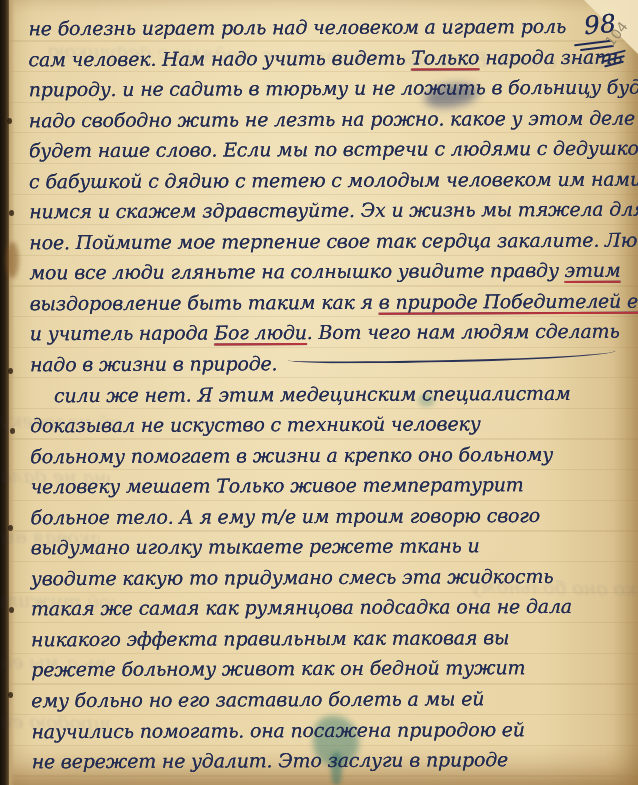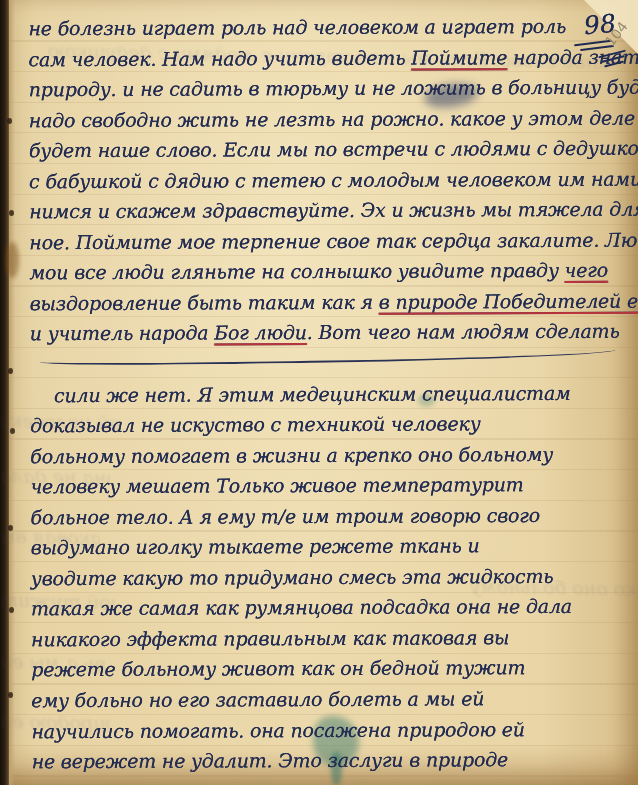--- a/index.html
+++ b/index.html
@@ -100,31 +100,32 @@
   <div class="pagenum">98</div>
   <div class="pn-line" style="right:26px;top:42px;width:38px;transform:rotate(-7deg);"></div>
   <div class="pn-line" style="right:24px;top:47px;width:34px;transform:rotate(-7deg);height:1.8px;"></div>
   <div class="hatch" style="right:12px;top:53px;"></div>
   <div class="hatch" style="right:13px;top:58px;width:24px;"></div>
   <div class="hatch" style="right:14px;top:63px;width:20px;"></div>
   <div class="corner-num">104</div>
 
   <div class="text-block">
     <div class="line"><span>не болезнь играет роль над человеком а играет роль</span></div>
-    <div class="line"><span>сам человек. Нам надо учить видеть </span><span class="mark-red">Поймите</span><span> народа знать</span></div>
+    <div class="line"><span>сам человек. Нам надо учить видеть </span><span class="mark-red">Только</span><span> народа знать</span></div>
     <div class="line"><span>природу. и не садить в тюрьму и не ложить в больницу будет</span></div>
     <div class="line"><span>надо свободно жить не лезть на рожно. какое у этом деле</span></div>
     <div class="line"><span>будет наше слово. Если мы по встречи с людями с дедушкою</span></div>
     <div class="line"><span>с бабушкой с дядию с тетею с молодым человеком им нами покло-</span></div>
     <div class="line"><span>нимся и скажем здравствуйте. Эх и жизнь мы тяжела для всех-</span></div>
     <div class="line"><span>ное. Поймите мое терпение свое так сердца закалите. Люди</span></div>
-    <div class="line"><span>мои все люди гляньте на солнышко увидите правду </span><span class="mark-red">чего</span></div>
+    <div class="line"><span>мои все люди гляньте на солнышко увидите правду </span><span class="mark-red">этим</span></div>
     <div class="line"><span>выздоровление быть таким как я </span><span class="mark-red">в природе Победителей ей</span></div>
     <div class="line"><span>и учитель народа </span><span class="mark-red">Бог люди</span><span>. Вот чего нам людям сделать</span></div>
     <div class="line flexline">
+        <span>надо в жизни в природе.</span>
         <span class="divider"></span>
       </div>
     <div class="line indent"><span>сили же нет. Я этим медецинским специалистам</span></div>
     <div class="line"><span>доказывал не искуство с техникой человеку</span></div>
     <div class="line"><span>больному помогает в жизни а крепко оно больному</span></div>
     <div class="line"><span>человеку мешает Только живое температурит</span></div>
     <div class="line"><span>больное тело. А я ему т/е им троим говорю свого</span></div>
     <div class="line"><span>выдумано иголку тыкаете режете ткань и</span></div>
     <div class="line"><span>уводите какую то придумано смесь эта жидкость</span></div>
     <div class="line"><span>такая же самая как румянцова подсадка она не дала</span></div>

